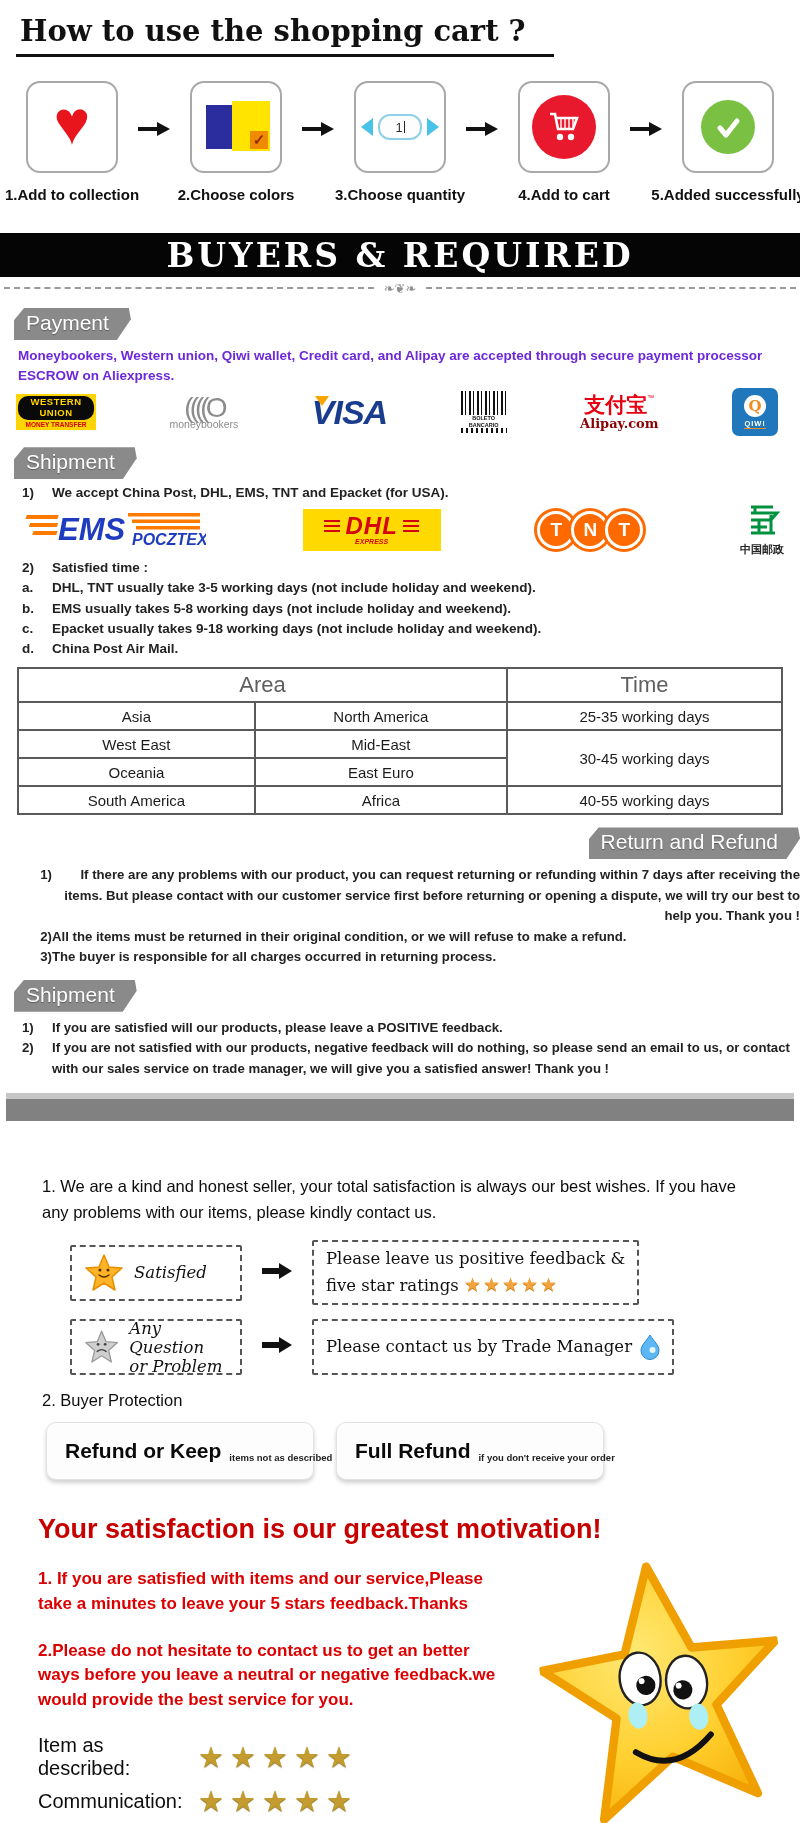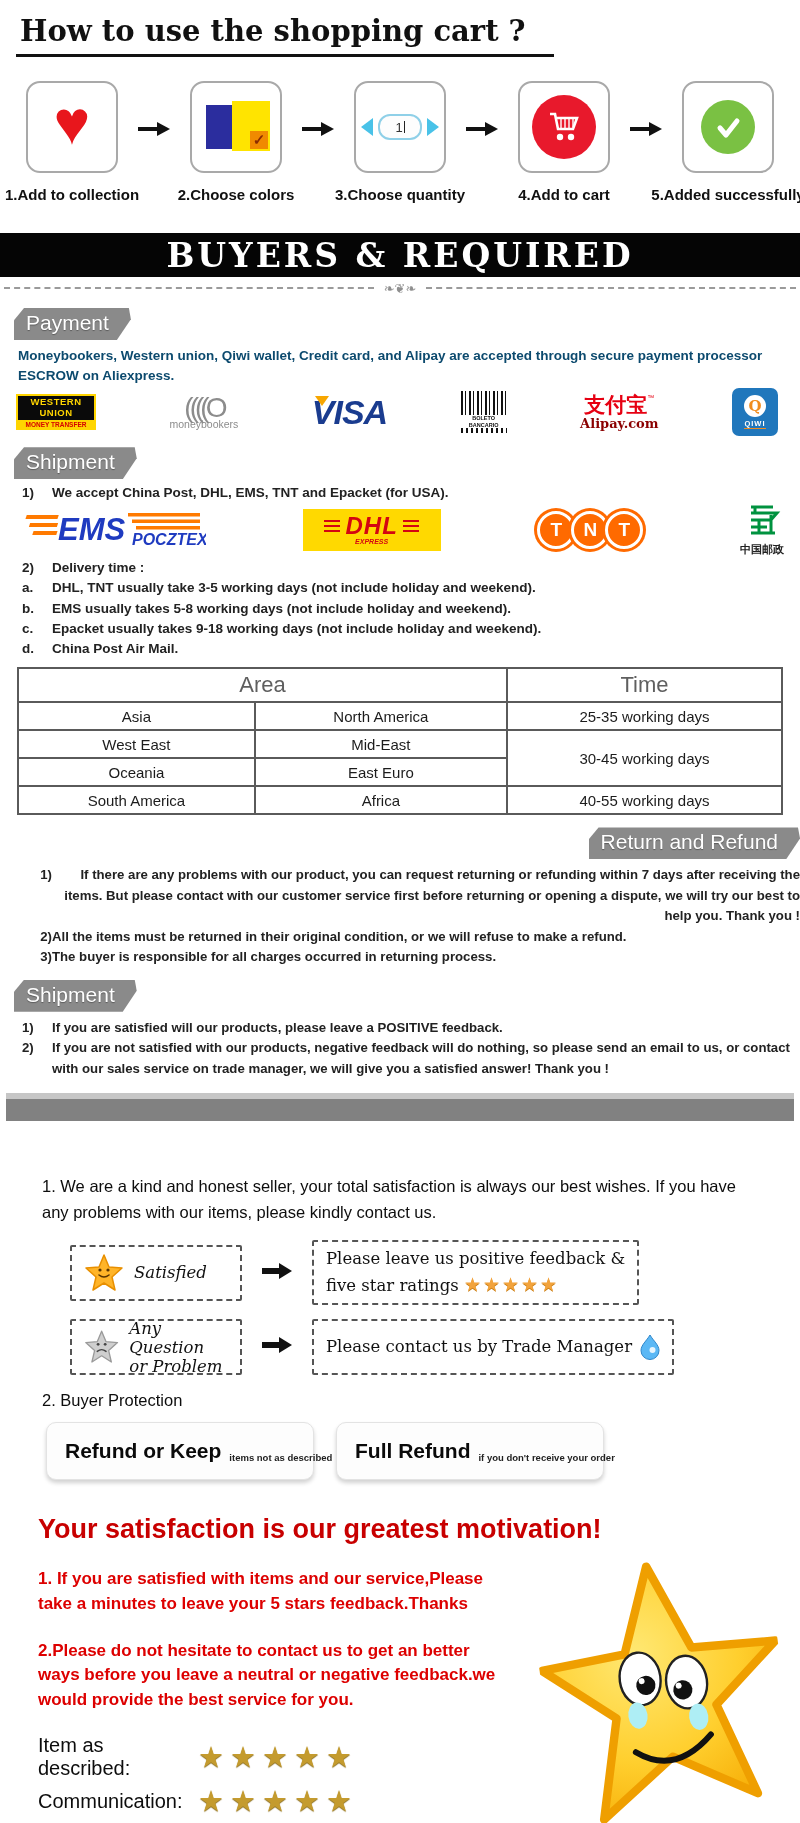--- a/index.html
+++ b/index.html
@@ -48,25 +48,25 @@
   .divider .dash { flex:1; border-top:2px dashed #9a9a9a; }
   .divider .ornament { color:#8f8f8f; font-size:13px; padding:0 10px; }
   
   .tag {
     display:inline-block; background:#8a8a8a; color:#fff; font-size:21px; font-weight:500;
     padding:3px 22px 5px 12px; margin-left:14px;
     clip-path:polygon(10px 0, calc(100% - 2px) 0, 100% 35%, calc(100% - 14px) 100%, 0 100%, 0 38%);
     text-shadow:0 1px 1px rgba(0,0,0,.35);
   }
   .sec-payment { margin-top:12px; }
-  .sec-desc { margin:6px 18px 0 18px; font-size:13.5px; font-weight:600; color:#0c4a6e; line-height:1.45; }
+  .sec-desc { margin:6px 18px 0 18px; font-size:13.5px; font-weight:600; color:#6d28d9; line-height:1.45; }
   
   .pay-logos { display:flex; align-items:center; justify-content:space-between; padding:4px 22px 0 16px; height:50px; }
   .wu { width:80px; background:#ffd500; padding:2px; }
-  .wu-inner { background:#0a0a0a; text-align:center; padding:1px 0; }
+  .wu-inner { background:#0a0a0a; text-align:center; padding:1px 0;border-radius:10px; }
   .wu-inner div { color:#ffd500; font-weight:bold; font-size:9.5px; letter-spacing:.5px; line-height:1.15; }
   .wu-bottom { text-align:center; color:#d40000; font-weight:bold; font-size:6.5px; padding-top:1px; }
   .mb { text-align:center; color:#8c8c8c; }
   .mb-arcs { font-size:28px; letter-spacing:-4px; line-height:.9; display:block; }
   .mb-label { font-size:10.5px; display:block; margin-top:-2px; }
   .visa { position:relative; font-style:italic; font-weight:bold; font-size:34px; color:#1a3c8f; letter-spacing:-1px; }
   .visa-wedge { position:absolute; left:3px; top:3px; width:0; height:0; border-left:7px solid transparent; border-right:7px solid transparent; border-top:10px solid #f7a600; }
   .boleto { text-align:center; }
   .boleto-bars { width:46px; height:24px; margin:0 auto; background:repeating-linear-gradient(90deg,#111 0 2px,#fff 2px 4px,#111 4px 5px,#fff 5px 8px); }
   .boleto-txt { font-size:5.5px; font-weight:bold; color:#111; line-height:1.2; }
@@ -313,21 +313,21 @@
       <svg width="38" height="34" viewBox="0 0 38 34">
         <path d="M8 4 h22 M12 4 v6 M8 10 h26 l-7 8 M8 17 h20 M28 12 v18 M8 24 h16 M16 17 v13 M8 30 h24" stroke="#00923f" stroke-width="3" fill="none"></path>
       </svg>
       <div class="cnpost-label">中国邮政</div>
     </div>
   </div>
 
   <div class="delivery">
     <div class="num-line">
       <span class="num">2)</span>
-      <span>Delivery time :</span>
+      <span>Satisfied time :</span>
     </div>
     <div class="num-line">
       <span class="num">a.</span>
       <span>DHL, TNT usually take 3-5 working days (not include holiday and weekend).</span>
     </div>
     <div class="num-line">
       <span class="num">b.</span>
       <span>EMS usually takes 5-8 working days (not include holiday and weekend).</span>
     </div>
     <div class="num-line">

